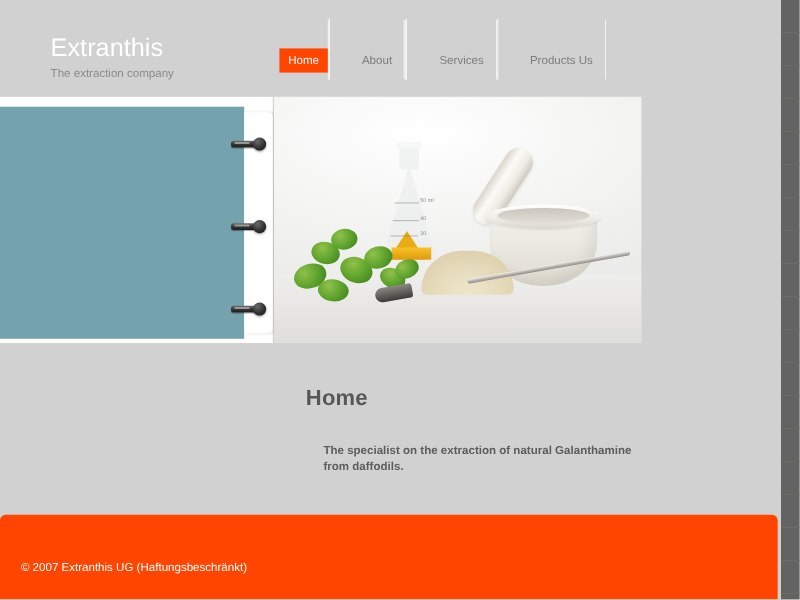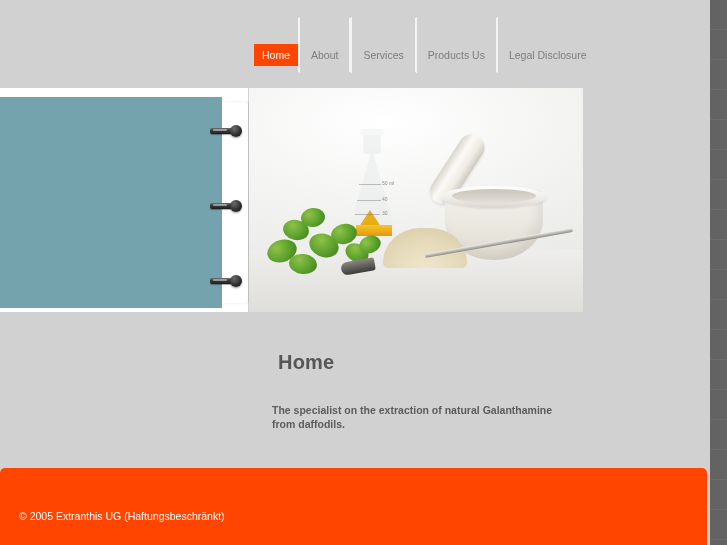--- a/index.html
+++ b/index.html
@@ -74,21 +74,21 @@
     top: 17px;
     height: 56px;
     display: flex;
     align-items: flex-end;
   }
   .nav-item {
     position: relative;
     height: 56px;
     display: flex;
     align-items: flex-end;
-    padding-left: 11px;
+    padding-left: 29px;
     padding-right: 11px;
     border-left: 1px solid #f3f3f3;
     box-sizing: border-box;
   }
   .nav-item:first-child {
     border-left: none;
     padding-left: 0;
     padding-right: 0;
   }
   .nav-label {
@@ -336,21 +336,21 @@
     position: absolute;
     left: 278px;
     top: 26px;
     font-size: 20px;
     font-weight: bold;
     color: #575757;
     letter-spacing: 0.2px;
   }
   #intro-text {
     position: absolute;
-    left: 272px;
+    left: 294px;
     top: 80px;
     width: 290px;
     font-size: 10.5px;
     font-weight: bold;
     color: #5c5c5c;
     line-height: 14.5px;
   }
 
   
   #footer {
@@ -371,42 +371,43 @@
     line-height: 13px;
   }
 </style>
 </head>
 <body>
 
 <div id="page">
 
   <div id="header">
 
+    <div id="brand">
+      <div id="brand-title">Extranthis</div>
+      <div id="brand-tagline">The extraction company</div>
+    </div>
 
     <div id="nav">
       <div class="nav-item active">
         <span class="nav-label">Home</span>
       </div>
       <div class="nav-sep"></div>
       <div class="nav-item">
         <span class="nav-label">About</span>
       </div>
       <div class="nav-sep"></div>
       <div class="nav-sep"></div>
       <div class="nav-item">
         <span class="nav-label">Services</span>
       </div>
       <div class="nav-sep"></div>
       <div class="nav-item">
         <span class="nav-label">Products Us</span>
       </div>
       <div class="nav-sep"></div>
-      <div class="nav-item">
-        <span class="nav-label">Legal Disclosure</span>
-      </div>
     </div>
 
   </div>
 
   <div id="hero">
 
     <div id="notepad">
       <div id="notepad-teal"></div>
       <div id="binding">
         <span class="ring" id="ring1">
@@ -461,21 +462,21 @@
     </div>
 
   </div>
 
   <div id="main">
     <h1 id="page-title">Home</h1>
     <p id="intro-text">The specialist on the extraction of natural Galanthamine from daffodils.</p>
   </div>
 
   <div id="footer">
-    <div id="copyright">© 2005 Extranthis UG (Haftungsbeschränkt)</div>
+    <div id="copyright">© 2007 Extranthis UG (Haftungsbeschränkt)</div>
   </div>
 
 </div>
 
 <div id="right-rail">
   <div class="rail-seg"></div>
   <div class="rail-seg"></div>
   <div class="rail-seg"></div>
   <div class="rail-seg"></div>
   <div class="rail-seg"></div>

